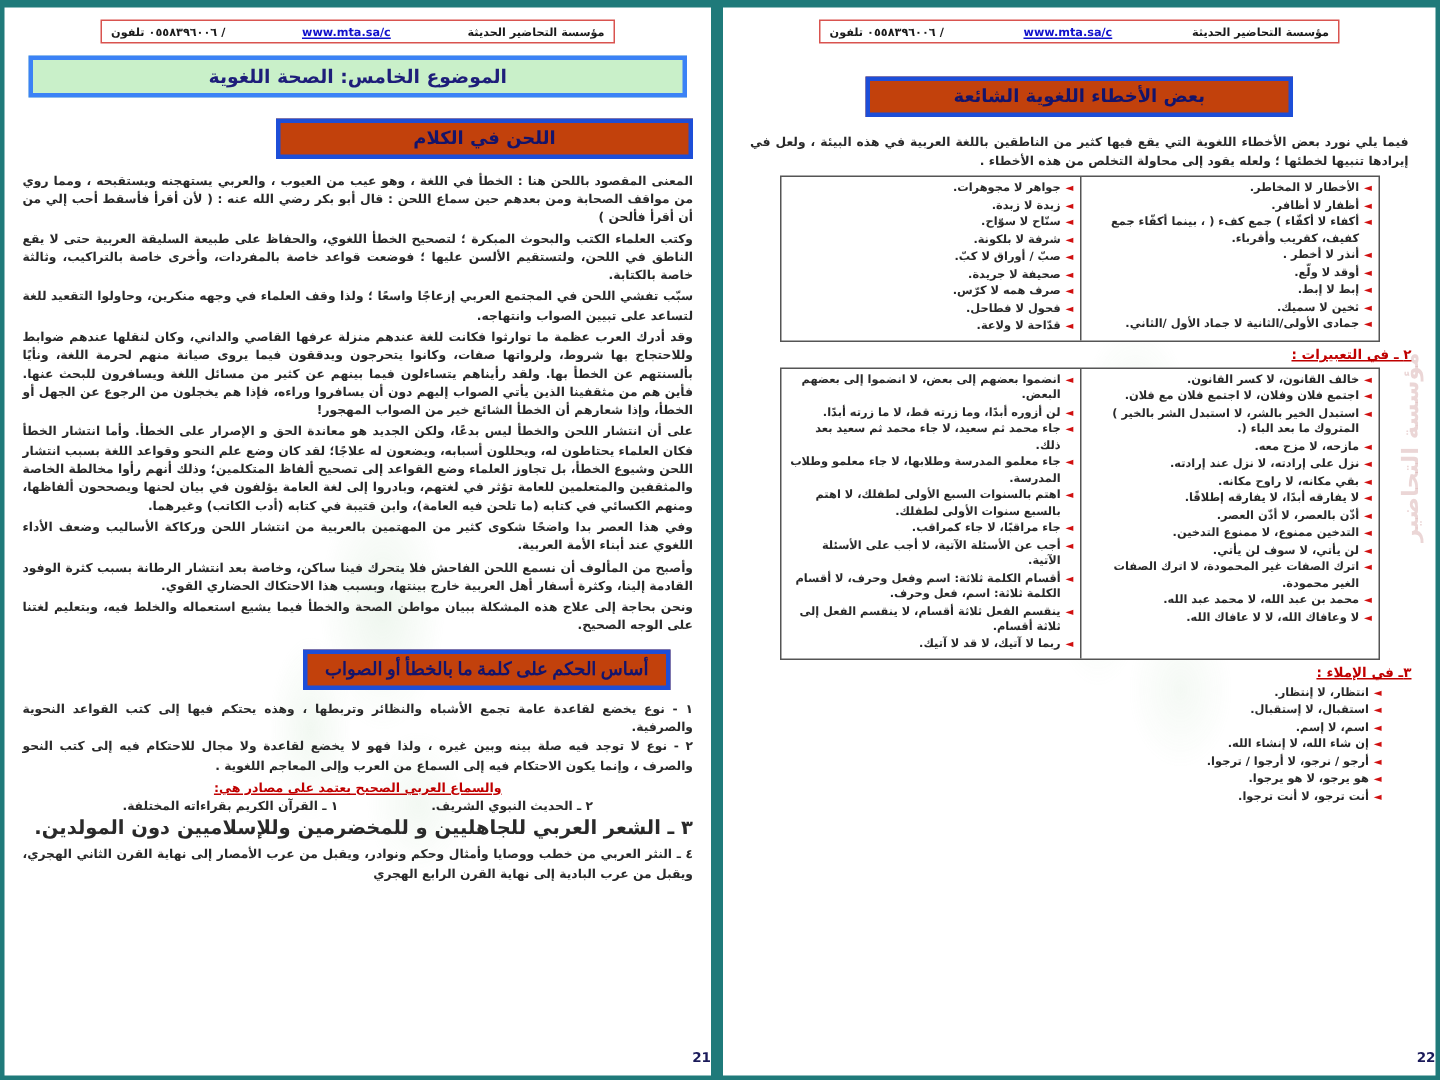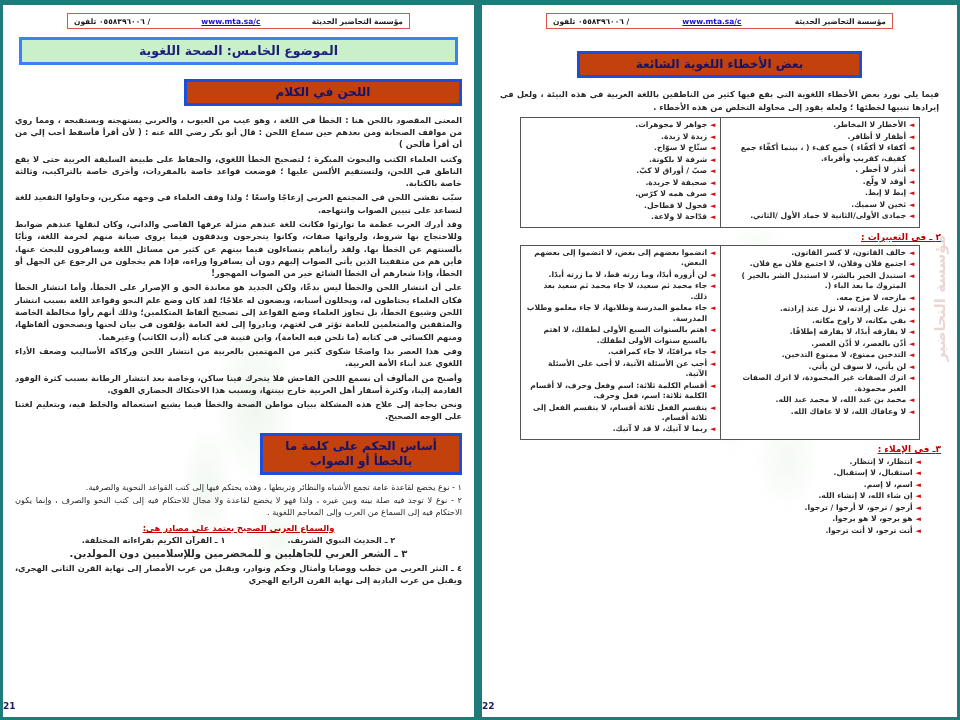--- a/index.html
+++ b/index.html
@@ -70,43 +70,43 @@
     margin: 8px 4px 0 4px;
     color: #1e1e7a;
   }
   .banner-green {
     border: 3px solid #1d4ed8;
     background: #c2410c;
     font-size: 12px;
     color: #14146b;
   }
   .banner-green.topic { width: 278px; margin: 14px 0 8px auto; }
-  .banner-green.rule  { width: 202px; margin: 10px 0 6px auto; }
+  .banner-green.rule  { width: 245px; margin: 10px 15px 6px auto; font-family: Liberation Serif, serif; }
   .banner-green.right-title { width: 285px; margin: 22px auto 10px auto; }
 
   
   .body-txt {
     font-size: 8.2px;
     line-height: 1.5;
     color: #2a2a2a;
     text-align: justify;
     font-weight: bold;
     margin: 0 0 2px 0;
     direction: rtl;
   }
   .lead-line { margin-top: 5px; }
 
   .num-list { margin: 0; padding: 0; list-style: none; }
   .num-list li {
     font-size: 8.2px; line-height: 1.5; color: #2a2a2a;
-    font-weight: normal; text-align: justify; margin-bottom: 1px;
+    font-weight: bold; text-align: justify; margin-bottom: 1px;
   }
   .centered-line {
-    font-size: 10px; line-height: 1.5; color: #2a2a2a;
-    font-weight: bold; text-align: center; margin: 1px 0;
+    font-size: 13px; line-height: 1.5; color: #2a2a2a;
+    font-weight: bold; margin: 1px 0;
   }
   .src-head {
     font-size: 8.4px; font-weight: bold; color: #c00000;
     text-decoration: underline; text-align: center; margin: 4px 0 2px 0;
   }
   .src-pair {
     display: flex; flex-direction: row; justify-content: center;
     gap: 62px; font-size: 8.2px; font-weight: bold; color: #2a2a2a;
   }
 
@@ -174,21 +174,21 @@
     color: rgba(190,120,120,.30);
     writing-mode: vertical-rl;
     transform: rotate(180deg);
     letter-spacing: 2px;
     z-index: 1; pointer-events: none;
   }
 
   
   .pg-foot {
     position: relative; z-index: 2;
-    text-align: left;
+    text-align: right;
     font-size: 9px; font-weight: bold; color: #1a1a5a;
     padding-bottom: 6px;
   }
 </style>
 </head>
 <body>
 
 <div id="viewport">
 
   <div class="page page-right">

